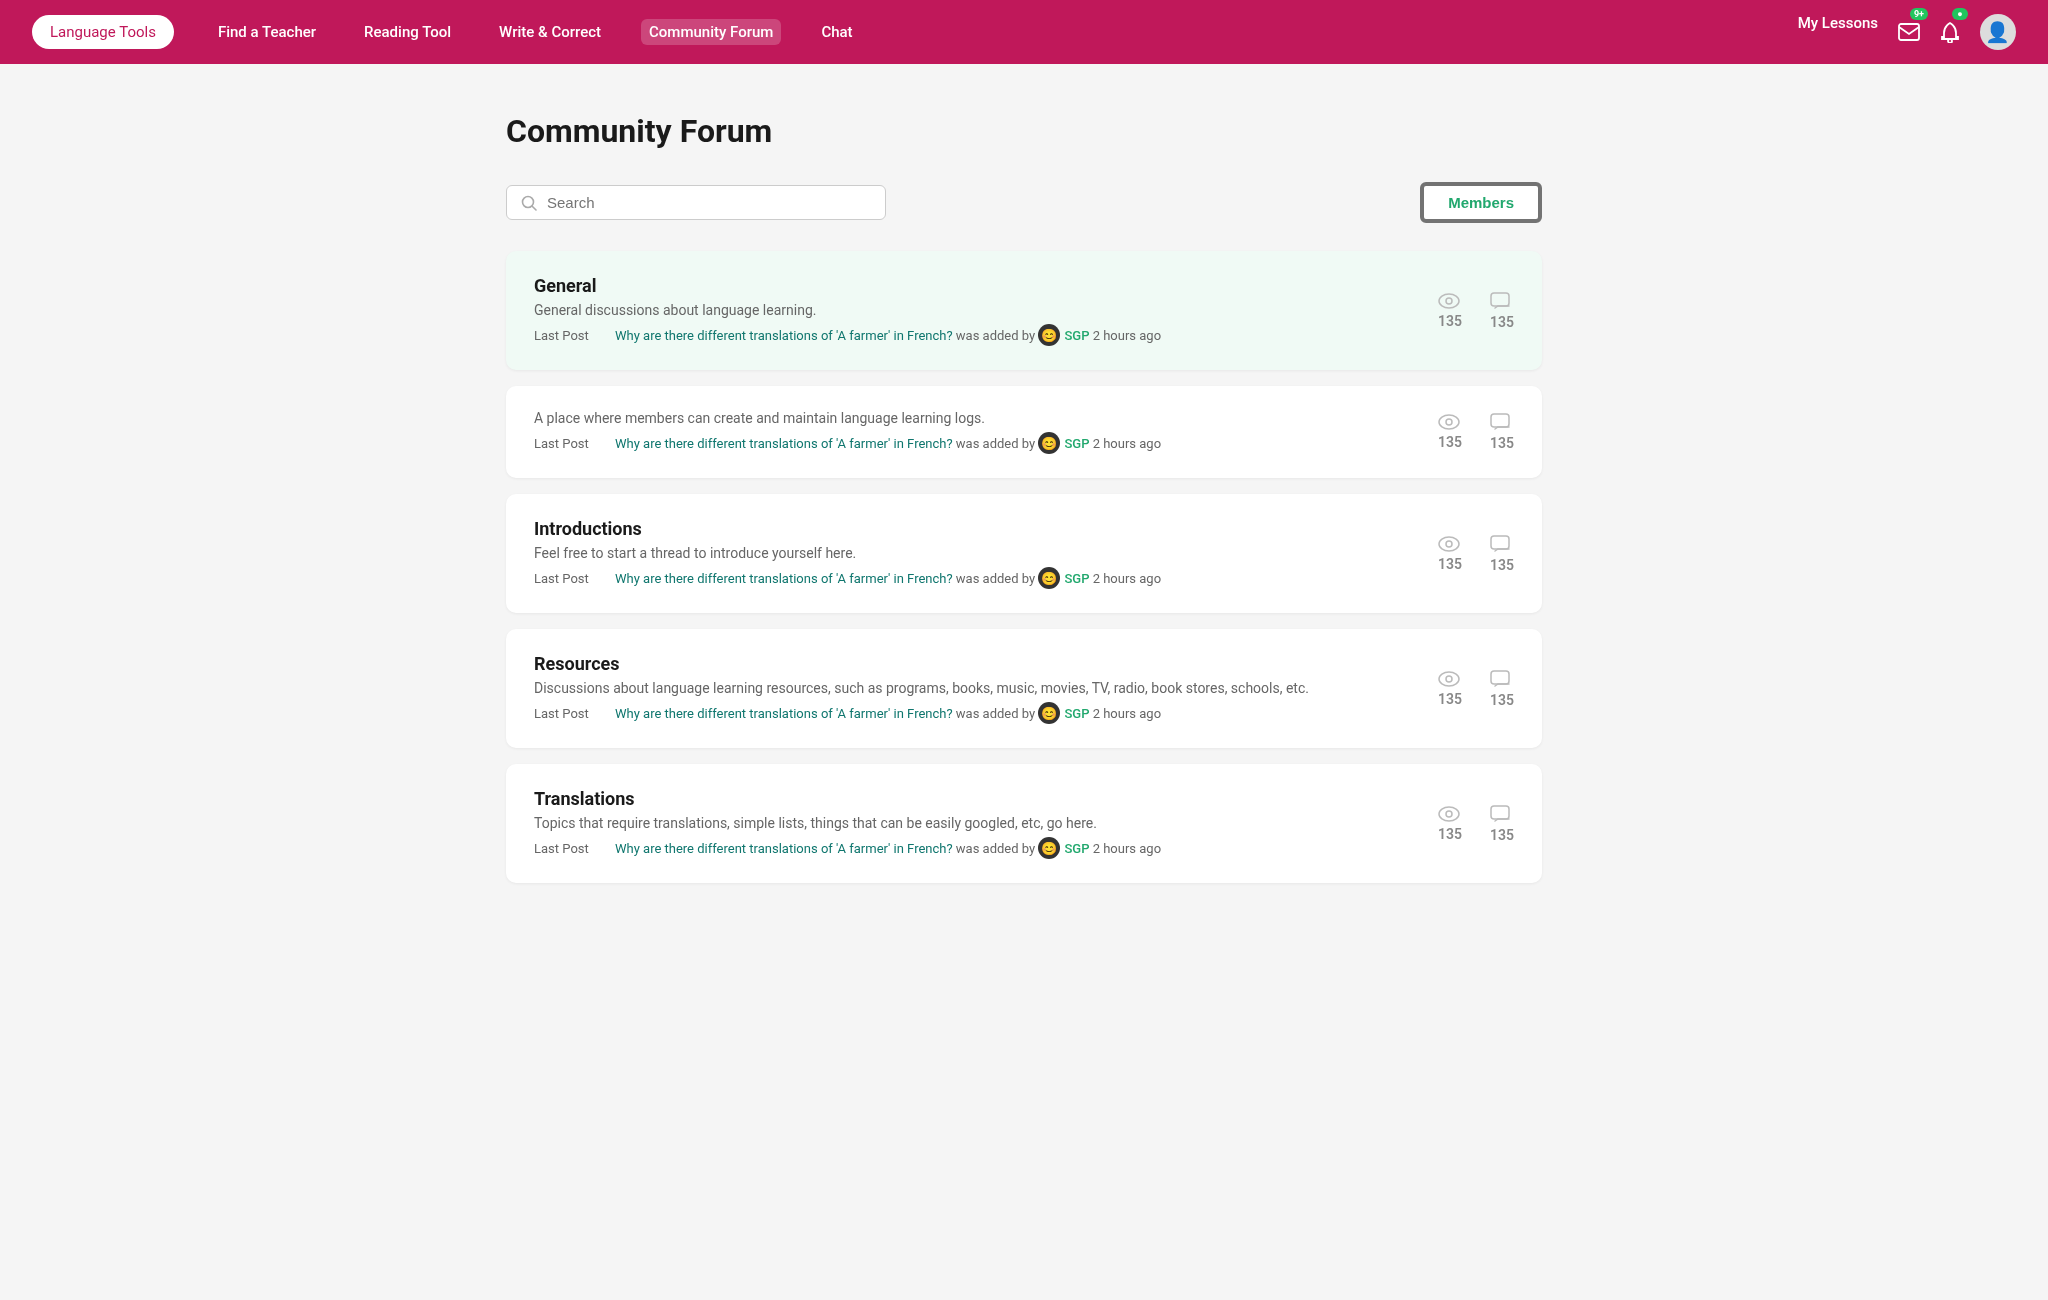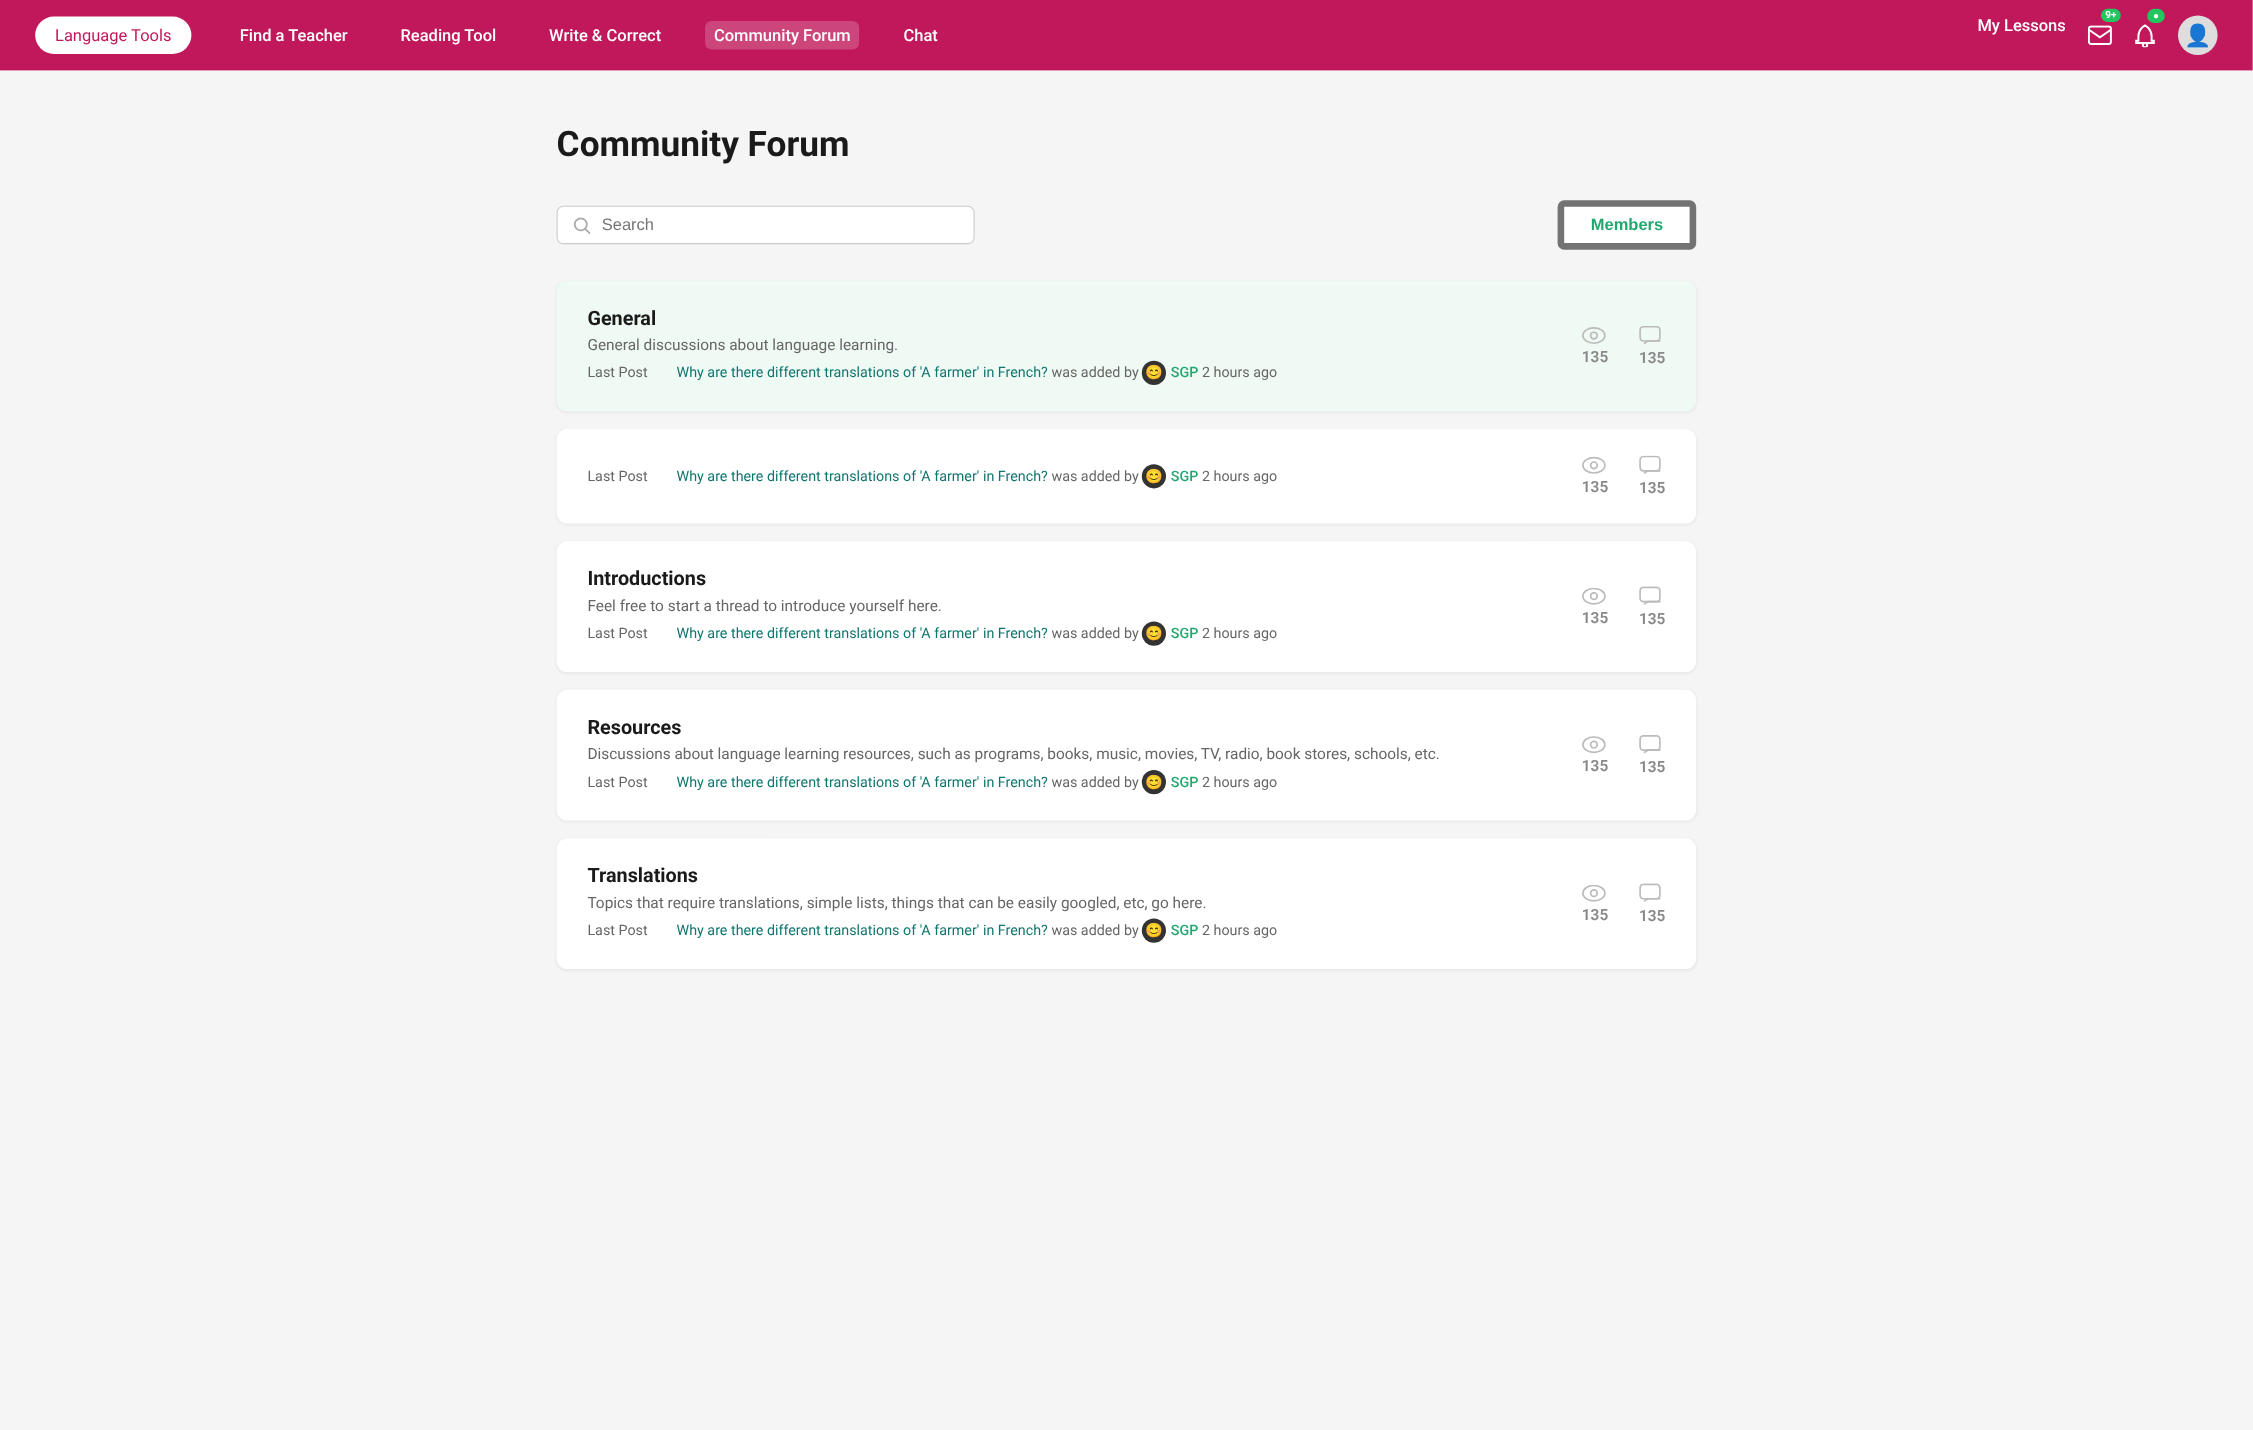--- a/index.html
+++ b/index.html
@@ -129,21 +129,21 @@
     .search-input {
       border: none;
       outline: none;
       font-size: 15px;
       color: #555;
       background: transparent;
       width: 100%;
     }
 
     .members-btn {
-      border: 6px solid #737373;
+      border: 4px solid #737373;
       color: #22a86e;
       background: white;
       font-size: 15px;
       font-weight: 600;
       padding: 8px 24px;
       border-radius: 6px;
       cursor: pointer;
     }
 
     
@@ -320,20 +320,21 @@
         <svg class="stat-icon" width="20" height="18" viewBox="0 0 20 18" fill="none">
           <rect x="1" y="1" width="18" height="13" rx="3" stroke="#bbb" stroke-width="1.5"></rect>
           <path d="M5 16L8 14H19" stroke="#bbb" stroke-width="1.5" stroke-linecap="round"></path>
         </svg>
         <span class="stat-value">135</span>
       </div>
     </div>
   </div>
       <div class="forum-card">
     <div class="forum-info">
+      <div class="forum-desc">A place where members can create and maintain language learning logs.</div>
       <div class="forum-lastpost">
         <span class="forum-lastpost-label">Last Post </span><a class="forum-lastpost-link">Why are there different translations of 'A farmer' in French?</a><span> was added by </span><span class="forum-meta-user">
               <span class="user-avatar-small">😊</span> 
               <span class="user-link">SGP</span>
             </span><span> 2 hours ago</span>
       </div>
     </div>
     <div class="forum-stats">
       <div class="stat-item">
         <svg class="stat-icon" width="22" height="16" viewBox="0 0 22 16" fill="none">

